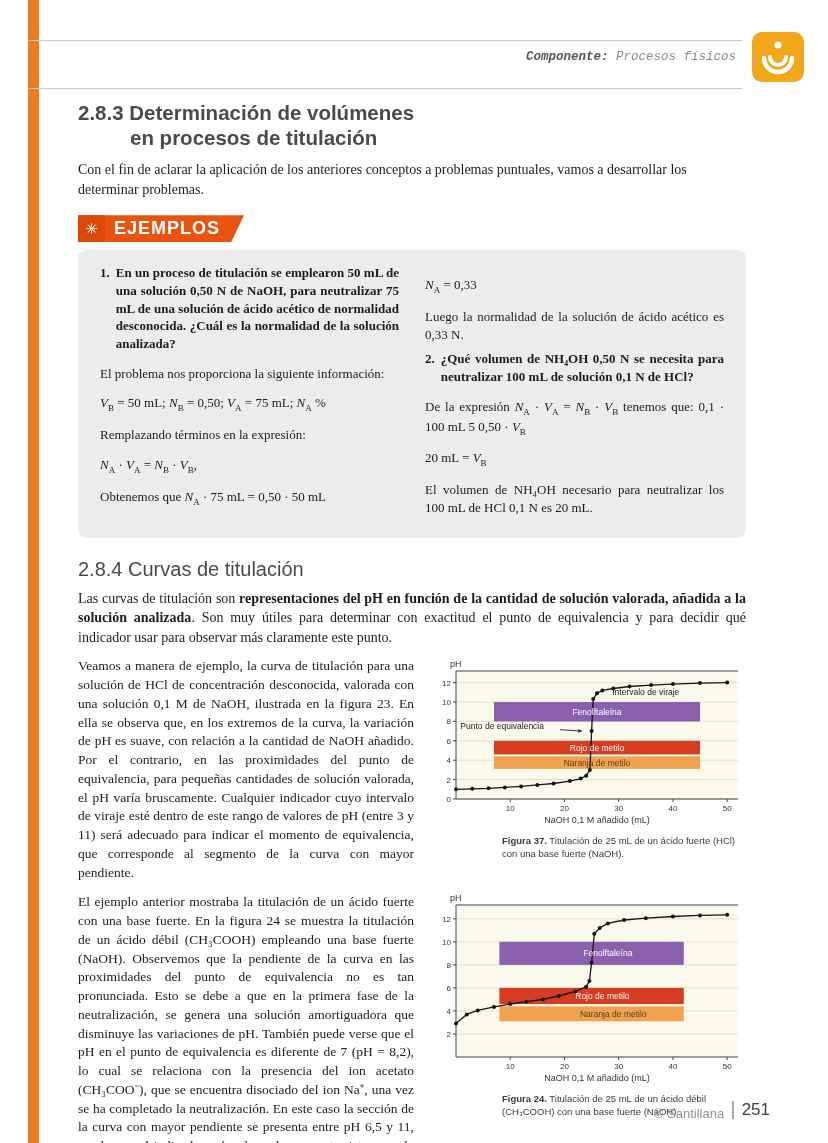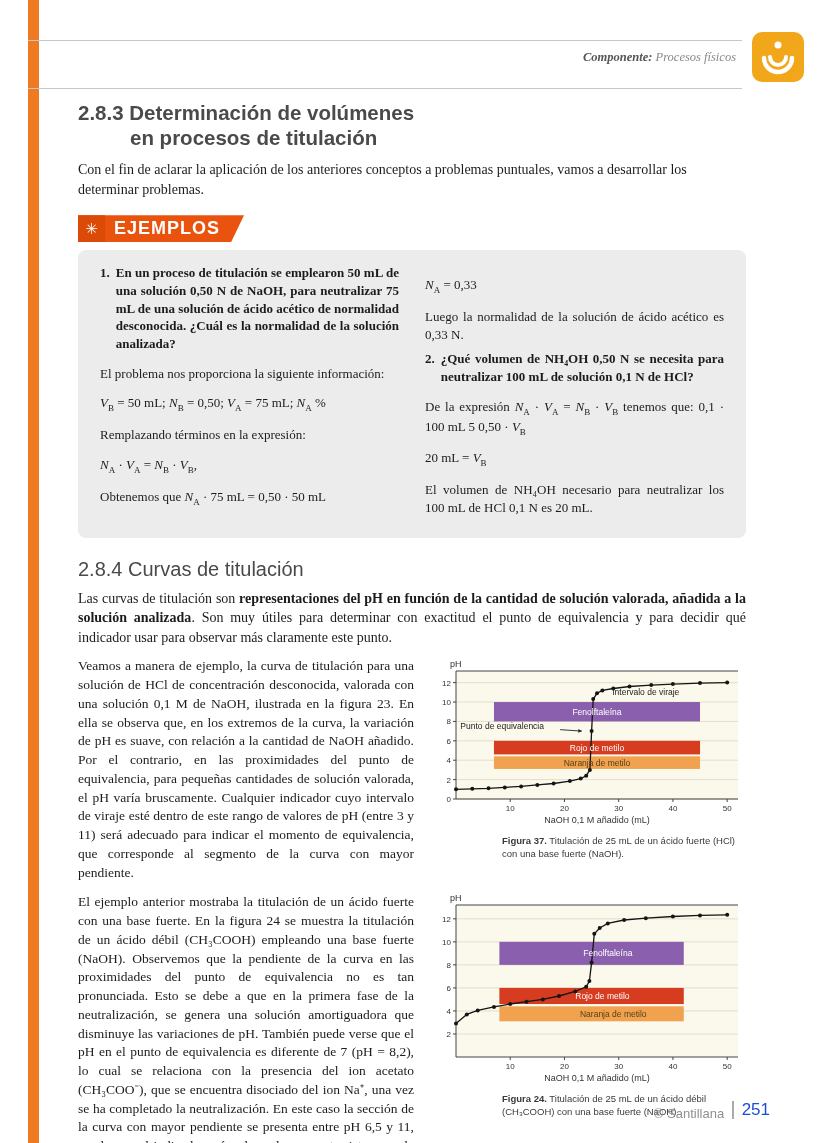--- a/index.html
+++ b/index.html
@@ -2,21 +2,21 @@
 <html><head>
 <meta charset="utf-8">
 <style>
   html,body{margin:0;padding:0;background:#fff;}
   .page{position:relative;width:828px;height:1143px;background:#ffffff;overflow:hidden;
         font-family:"Liberation Serif",serif;color:#1c1c1c;}
   .accent-bar{position:absolute;left:28px;top:0;width:11px;height:1143px;background:#EE7B22;}
   .hdr-rule{position:absolute;left:28px;width:714px;height:1px;background:#c8c8c8;}
   .hdr-rule.top{top:40px;}
   .hdr-rule.bot{top:88px;}
-  .hdr-text{position:absolute;top:50px;right:92px;font-family:Liberation Serif, serif;
+  .hdr-text{position:absolute;top:50px;right:92px;font-family:Liberation Mono, monospace;
             font-size:12.5px;font-style:italic;color:#8a8a8a;}
   .hdr-text .comp{font-weight:700;color:#555;}
   .logo{position:absolute;right:24px;top:32px;}
   .content{position:absolute;left:78px;top:100px;width:668px;}
   h1{font-family:"Liberation Sans",sans-serif;font-weight:700;color:#4a4a4a;
      font-size:20.5px;line-height:1.22;margin:0 0 10px 0;}
   h1 .l2{display:block;padding-left:52px;}
   .intro{font-size:14px;line-height:1.4;margin:0 0 12px 0;width:620px;}
   .ej-tab{display:inline-flex;align-items:center;height:27px;background:#E9530E;
           padding-right:24px;clip-path:polygon(0 0,100% 0,calc(100% - 13px) 100%,0 100%);
@@ -43,21 +43,21 @@
   figure{margin:0 0 2px 0;}
   figure svg{display:block;}
   svg text{font-family:"Liberation Sans",sans-serif;}
   .caption{margin:6px 0 30px 72px;width:244px;font-family:"Liberation Sans",sans-serif;
            font-size:9.5px;line-height:1.35;color:#3a3a3a;}
   .caption b{font-weight:700;}
   .footer{position:absolute;right:58px;bottom:22px;display:flex;align-items:center;gap:8px;
           font-family:"Liberation Sans",sans-serif;}
   .foot-copy{font-size:13px;color:#8f8f8f;margin-top:8px;}
   .foot-sep{width:1.5px;height:18px;background:#aaa;}
-  .foot-num{font-size:17px;color:#1d4ed8;}
+  .foot-num{font-size:17px;color:#404040;}
 </style>
 </head>
 <body>
 
 <div class="page">
 
   <div class="accent-bar"></div>
 
   <div class="hdr-rule top"></div>
   <div class="hdr-text">

